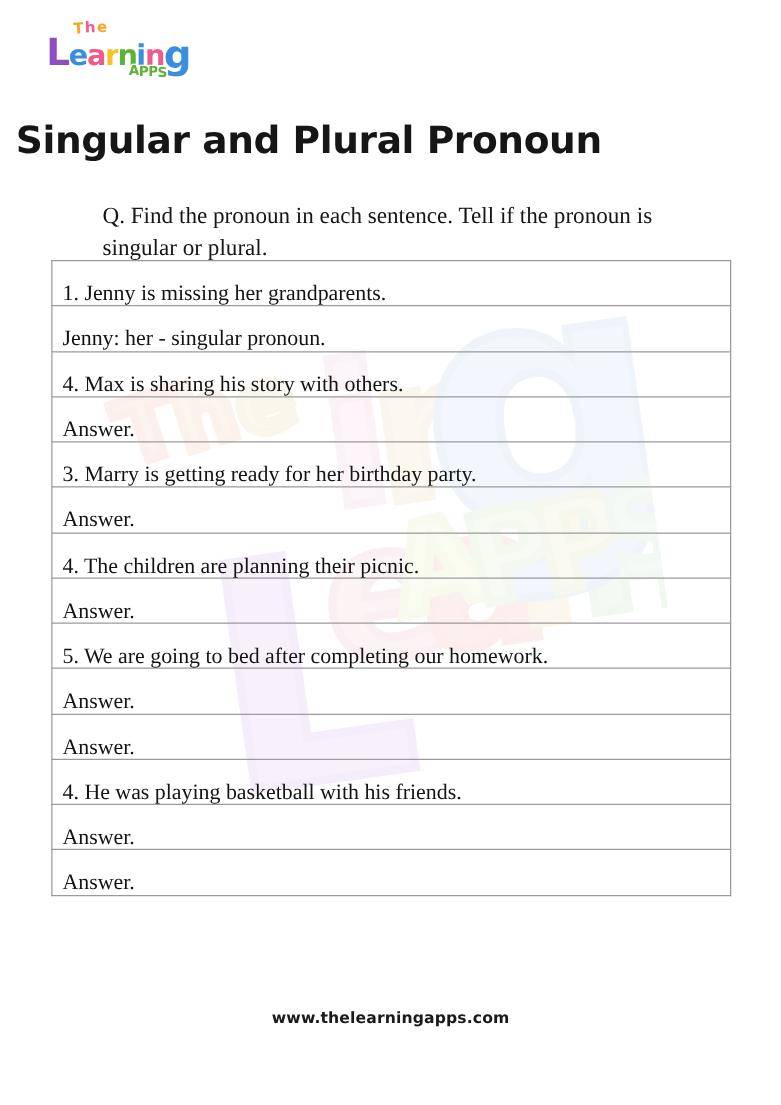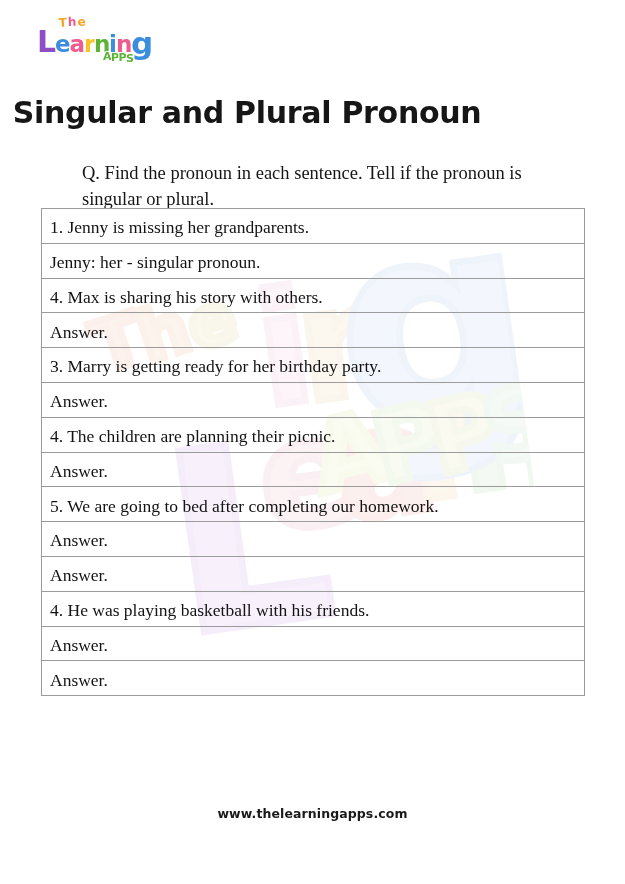--- a/index.html
+++ b/index.html
@@ -77,21 +77,21 @@
     position: absolute;
     top: 208px;
     left: 41px;
     width: 544px;
     border-collapse: collapse;
     table-layout: fixed;
   }
   .worksheet-table td {
     border: 1px solid #9b9b9b;
     height: 34.8px;
-    padding: 4px 0 0 8px;
+    padding: 16px 0 0 8px;
     font-size: 17.5px;
     line-height: 1.1;
     color: #131313;
     vertical-align: middle;
     background: transparent;
     white-space: pre;
     margin-top: 14px;
   }
 
   

